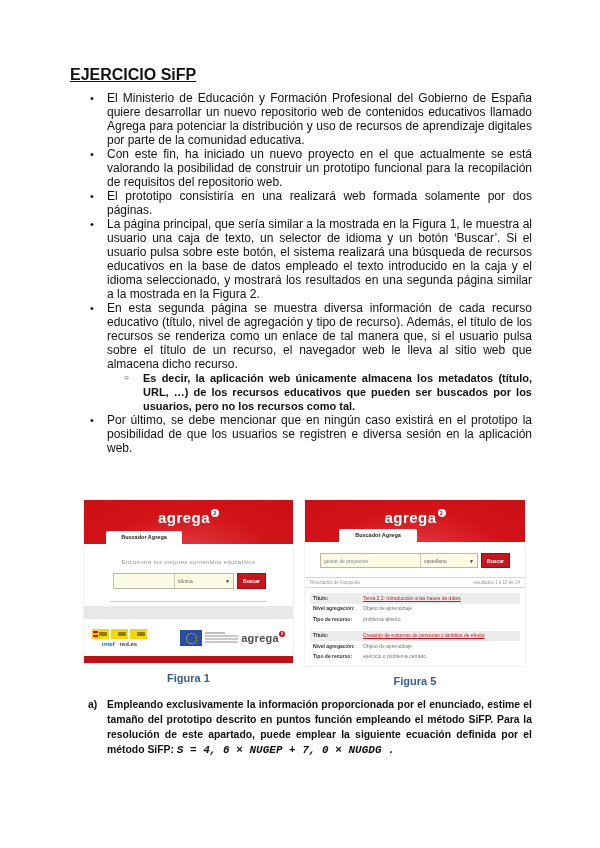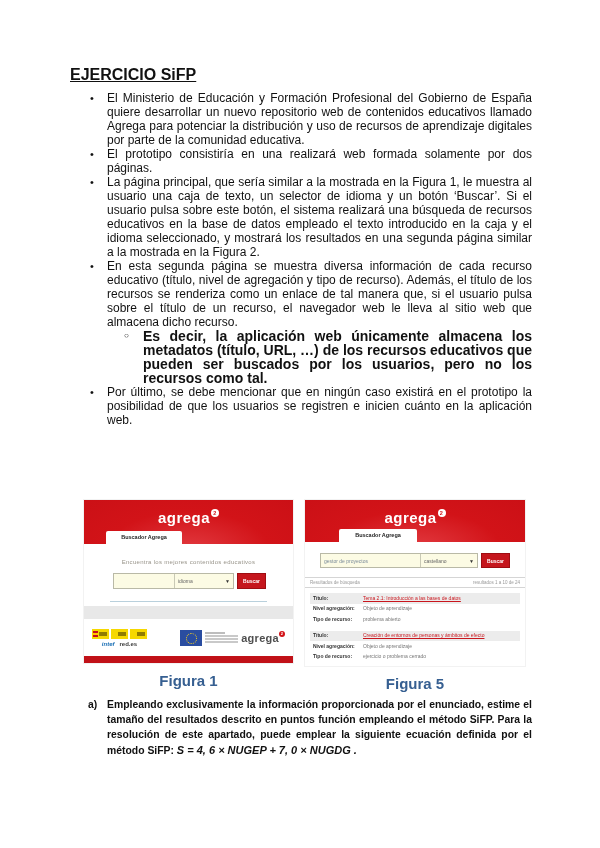--- a/index.html
+++ b/index.html
@@ -7,30 +7,30 @@
     width:600px;height:848px;background:#ffffff;position:relative;
     font-family:"Liberation Sans", sans-serif;color:#111;overflow:hidden;
   }
   
   .doc{position:absolute;top:66px;left:70px;width:462px;}
   .doc-title{font-size:16px;font-weight:bold;text-decoration:underline;margin-bottom:7px;}
   .bullet{position:relative;padding-left:37px;text-align:justify;
           font-weight:normal;font-size:12px;line-height:14px;}
   .bullet::before{content:"\2022";position:absolute;left:20px;top:0;font-size:11px;}
   .subbullet{position:relative;padding-left:73px;text-align:justify;
-          font-weight:bold;font-size:14px;line-height:14px;}
+          font-weight:bold;font-size:11px;line-height:14px;}
   .subbullet::before{content:"\25CB";position:absolute;left:54px;top:0;font-size:8px;}
   .item-a{position:absolute;top:698px;left:70px;width:462px;padding-left:37px;box-sizing:border-box;
           text-align:justify;font-weight:bold;font-size:10.4px;line-height:14.9px;}
   .a-label{position:absolute;left:18px;top:0;}
-  .equation{font-family:Liberation Sans, sans-serif;font-style:italic;font-size:11px;}
+  .equation{font-family:Liberation Mono, monospace;font-style:italic;font-size:11px;}
   
   .figures{position:absolute;top:500px;left:84px;display:flex;gap:12px;}
   .figwrap{display:flex;flex-direction:column;}
-  .figcaption{text-align:center;margin-top:9px;font-size:15px;font-weight:bold;color:#365f91;}
+  .figcaption{text-align:center;margin-top:9px;font-size:11px;font-weight:bold;color:#365f91;}
   .figbox{background:#fff;position:relative;box-shadow:0 0 0 1px #f2f2f2;}
   .fig1{width:209px;height:163px;}
   .fig2{width:220px;height:166px;overflow:hidden;}
   
   .ag-header{position:relative;background:radial-gradient(ellipse at 50% 115%, #e23a40 0%, #d21318 55%, #cb1016 100%);}
   .fig1 .ag-header{height:44px;}
   .fig2 .ag-header{height:42px;}
   .ag-logo{position:absolute;top:9px;left:0;width:100%;text-align:center;
            color:#fff;font-size:15px;font-weight:bold;letter-spacing:0.5px;}
   .ag-sup{display:inline-block;background:#fff;color:#d21318;width:8px;height:8px;border-radius:50%;
@@ -86,25 +86,26 @@
   .rlabel{width:50px;flex-shrink:0;color:#333;font-weight:bold;}
   .rvalue{flex:1;color:#777;}
   .rlink{flex:1;color:#c9161d;text-decoration:underline;}
 </style>
 </head>
 <body>
 
 <div class="doc">
   <div class="doc-title">EJERCICIO SiFP</div>
   <div class="bullet">El Ministerio de Educación y Formación Profesional del Gobierno de España quiere desarrollar un nuevo repositorio web de contenidos educativos llamado Agrega para potenciar la distribución y uso de recursos de aprendizaje digitales por parte de la comunidad educativa.</div>
+  <div class="bullet">Con este fin, ha iniciado un nuevo proyecto en el que actualmente se está valorando la posibilidad de construir un prototipo funcional para la recopilación de requisitos del repositorio web.</div>
   <div class="bullet">El prototipo consistiría en una realizará web formada solamente por dos páginas.</div>
   <div class="bullet">La página principal, que sería similar a la mostrada en la Figura 1, le muestra al usuario una caja de texto, un selector de idioma y un botón ‘Buscar’. Si el usuario pulsa sobre este botón, el sistema realizará una búsqueda de recursos educativos en la base de datos empleado el texto introducido en la caja y el idioma seleccionado, y mostrará los resultados en una segunda página similar a la mostrada en la Figura 2.</div>
   <div class="bullet">En esta segunda página se muestra diversa información de cada recurso educativo (título, nivel de agregación y tipo de recurso). Además, el título de los recursos se renderiza como un enlace de tal manera que, si el usuario pulsa sobre el título de un recurso, el navegador web le lleva al sitio web que almacena dicho recurso.</div>
   <div class="subbullet">Es decir, la aplicación web únicamente almacena los metadatos (título, URL, …) de los recursos educativos que pueden ser buscados por los usuarios, pero no los recursos como tal.</div>
-  <div class="bullet">Por último, se debe mencionar que en ningún caso existirá en el prototipo la posibilidad de que los usuarios se registren e inicien cuánto en la aplicación web.</div>
+  <div class="bullet">Por último, se debe mencionar que en ningún caso existirá en el prototipo la posibilidad de que los usuarios se registren e diversa sesión en la aplicación web.</div>
 </div>
 
 <div class="figures">
 
   <div class="figwrap">
     <div class="figbox fig1">
       <div class="ag-header">
         <div class="ag-logo"><span>agrega</span><span class="ag-sup">2</span></div>
         <div class="ag-tab">Buscador Agrega</div>
       </div>
@@ -209,14 +210,14 @@
         </div>
 
       </div>
     </div>
     <div class="figcaption">Figura 5</div>
   </div>
 </div>
 
 <div class="item-a">
   <span class="a-label">a)</span>
-  <span>Empleando exclusivamente la información proporcionada por el enunciado, estime el tamaño del resultados descrito en puntos función empleando el método SiFP. Para la resolución de este apartado, puede emplear la siguiente ecuación definida por el método SiFP: </span><span class="equation">S = 4, 6 × NUGEP + 7, 0 × NUGDG .</span>
+  <span>Empleando exclusivamente la información proporcionada por el enunciado, estime el tamaño del prototipo descrito en puntos función empleando el método SiFP. Para la resolución de este apartado, puede emplear la siguiente ecuación definida por el método SiFP: </span><span class="equation">S = 4, 6 × NUGEP + 7, 0 × NUGDG .</span>
 </div>
 
 </body></html>

